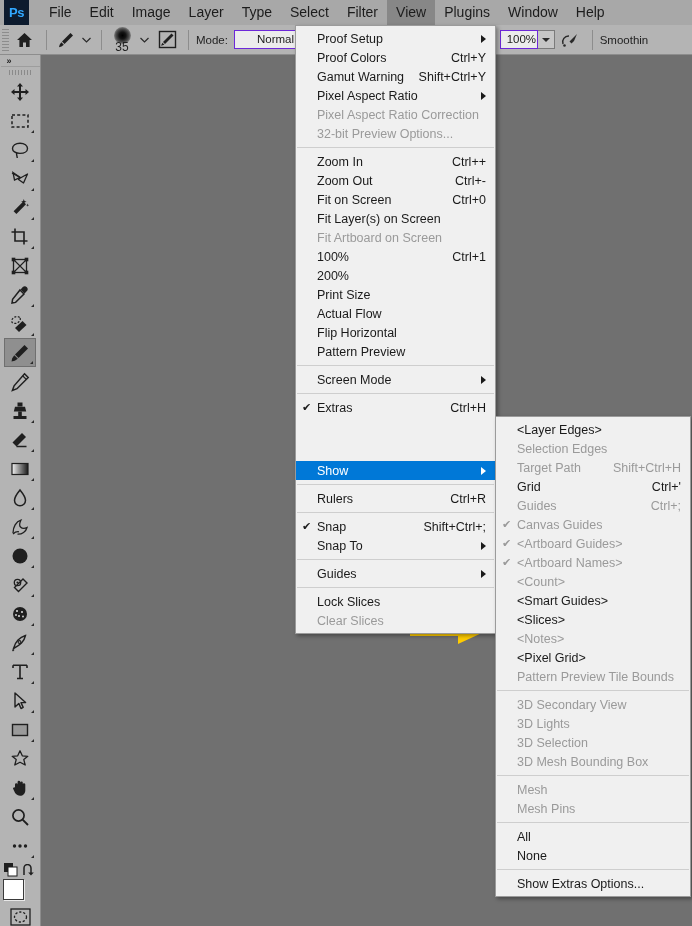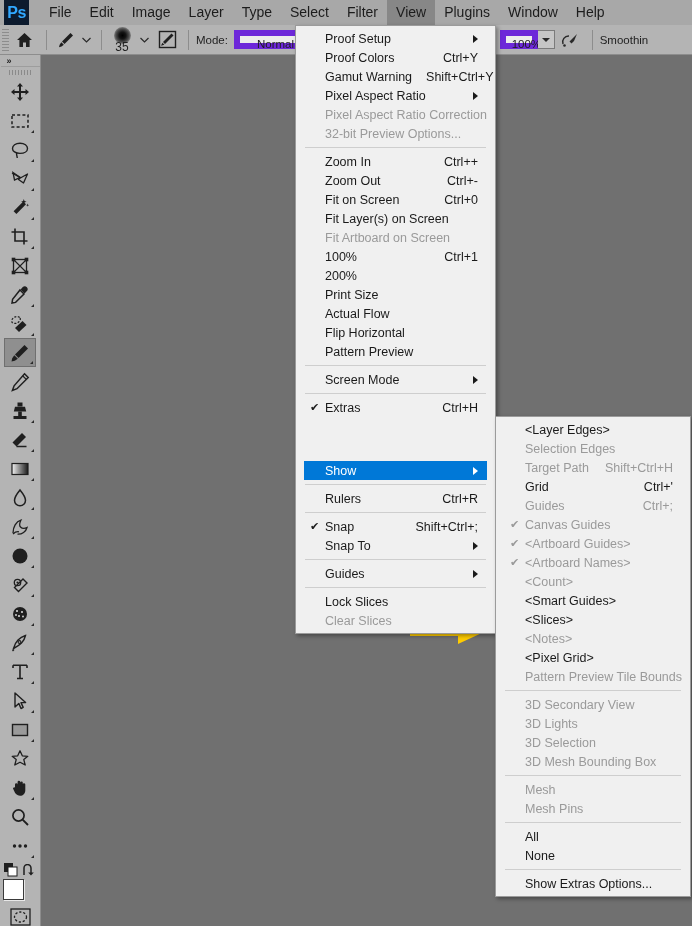--- a/index.html
+++ b/index.html
@@ -14,21 +14,21 @@
   
   .menubar {
     position: absolute; top: 0; left: 0; width: 692px; height: 25px;
     background: #a8a8a8;
     display: flex; align-items: center;
   }
   .ps-logo {
     width: 25px; height: 25px;
     background: #0d1b2e;
     display: flex; align-items: center; justify-content: center;
-    color: #31a8ff; font-size: 16px; font-weight: bold;
+    color: #31a8ff; font-size: 13px; font-weight: bold;
     font-family: "Liberation Sans", sans-serif;
     letter-spacing: -0.5px;
     margin-left: 4px;
   }
   .menubar-items { display: flex; align-items: center; height: 25px; margin-left: 11px; }
   .menu-item {
     height: 25px; line-height: 25px;
     padding: 0 9px;
     font-size: 14px; color: #1c1c1c;
     white-space: nowrap; cursor: default;
@@ -44,21 +44,21 @@
   }
   .grip {
     width: 7px; height: 22px; margin-left: 2px;
     background: repeating-linear-gradient(
       to bottom, #8d8d8d 0px, #8d8d8d 1px, transparent 1px, transparent 3px);
   }
   .ob-sep { width: 1px; height: 20px; background: #8d8d8d; margin: 0 7px; }
   .ob-icon { display: flex; align-items: center; justify-content: center; }
   .ob-label { font-size: 11.5px; color: #1f1f1f; white-space: nowrap; }
   .ob-field {
-    background: #ececec; border: 6px solid #6d28d9;
+    background: #ececec; border: 1px solid #6d28d9;
     height: 19px; line-height: 17px;
     font-size: 11.5px; color: #1c1c1c;
     padding: 0 6px; text-align: center; white-space: nowrap;
   }
   .ob-combo { display: flex; align-items: stretch; }
   .ob-combo .ob-arrow {
     background: #c6c6c6; border: 1px solid #7b7b7b; border-left: none;
     width: 17px; display: flex; align-items: center; justify-content: center;
   }
   .brush-preview { position: relative; width: 26px; text-align: center; }
@@ -115,21 +115,21 @@
     position: absolute; top: 55px; left: 41px;
     width: 651px; height: 871px; background: #707070;
   }
 
   
   .dropdown {
     position: absolute;
     background: #f0f0f0;
     border: 1px solid #9b9b9b;
     box-shadow: 2px 2px 4px rgba(0,0,0,0.35);
-    padding: 3px 8px;
+    padding: 3px 0;
     font-size: 12.5px;
   }
   #view-menu { left: 295px; top: 25px; width: 201px; }
   #show-submenu { left: 495px; top: 416px; width: 196px; }
 
   .row {
     position: relative;
     display: flex; align-items: center;
     height: 19px; cursor: default;
     padding-left: 21px; padding-right: 9px;

